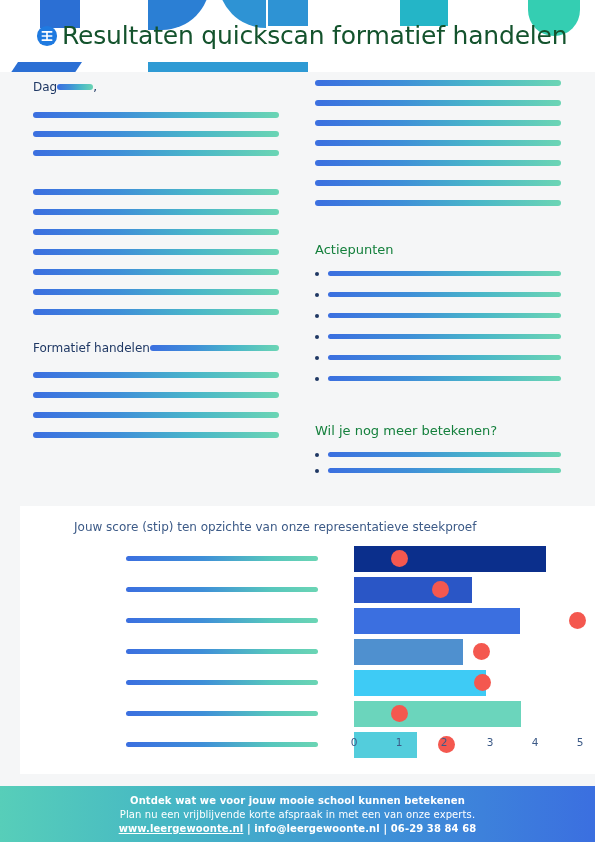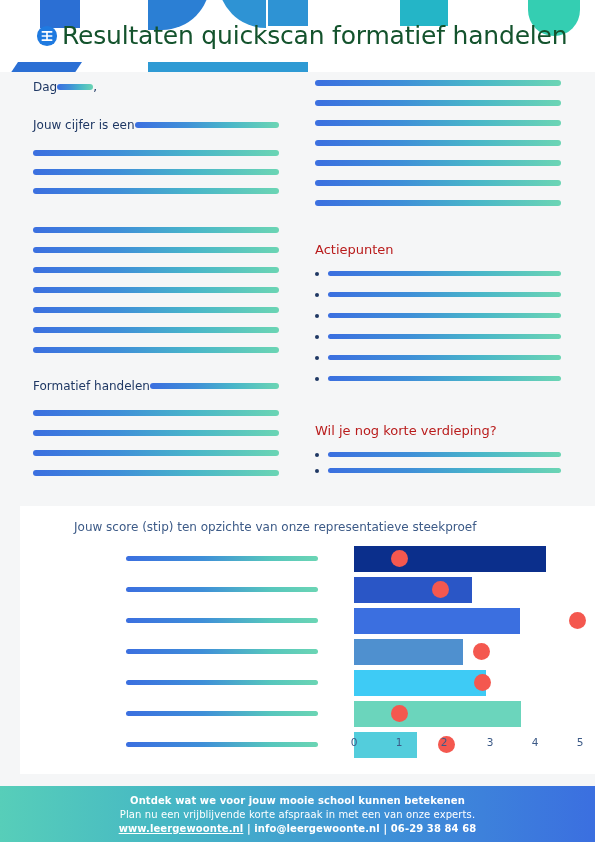--- a/index.html
+++ b/index.html
@@ -57,21 +57,21 @@
   .redline.thin { height:5px; }
 
   .lbl {
     font-size:12px; color:#1f3864; white-space:nowrap;
     font-family:"DejaVu Sans", sans-serif;
   }
   .inline-row { display:flex; align-items:center; gap:0; }
   .inline-row .redline { flex:1 1 auto; }
 
   .section-head {
-    font-size:13px; color:#b91c1c; font-family:"DejaVu Sans", sans-serif;
+    font-size:13px; color:#15803d; font-family:"DejaVu Sans", sans-serif;
   }
   .bullet-row { display:flex; align-items:center; gap:9px; }
   .dot { width:4px; height:4px; border-radius:50%; background:#1f3864; flex:0 0 4px; }
   .bullet-row .redline { flex:1 1 auto; }
 
   
   .chart-card {
     position:absolute; left:20px; top:506px; width:575px; height:268px;
     background:#ffffff;
   }
@@ -141,24 +141,20 @@
 <div class="page-body">
 
   <div class="col-left">
 
     <div class="inline-row" style="margin-top:8px;">
       <span class="lbl">Dag</span>
       <span class="redline" style="flex:0 0 36px;"></span>
       <span class="lbl">,</span>
     </div>
 
-    <div class="inline-row" style="margin-top:24px;">
-      <span class="lbl">Jouw cijfer is een</span>
-      <span class="redline"></span>
-    </div>
 
     <div style="margin-top:18px;">
       <div class="redline" style="margin-top:0;"></div>
       <div class="redline" style="margin-top:13px;"></div>
       <div class="redline" style="margin-top:13px;"></div>
     </div>
 
     <div style="margin-top:33px;">
       <div class="redline" style="margin-top:0;"></div>
       <div class="redline" style="margin-top:14px;"></div>
@@ -216,21 +212,21 @@
       <div class="bullet-row" style="margin-top:16px;">
         <span class="dot"></span>
         <span class="redline thin"></span>
       </div>
       <div class="bullet-row" style="margin-top:16px;">
         <span class="dot"></span>
         <span class="redline thin"></span>
       </div>
     </div>
 
-    <div class="section-head" style="margin-top:42px;">Wil je nog korte verdieping?</div>
+    <div class="section-head" style="margin-top:42px;">Wil je nog meer betekenen?</div>
 
     <div style="margin-top:14px;">
       <div class="bullet-row" style="margin-top:0;">
         <span class="dot"></span>
         <span class="redline thin"></span>
       </div>
       <div class="bullet-row" style="margin-top:11px;">
         <span class="dot"></span>
         <span class="redline thin"></span>
       </div>

